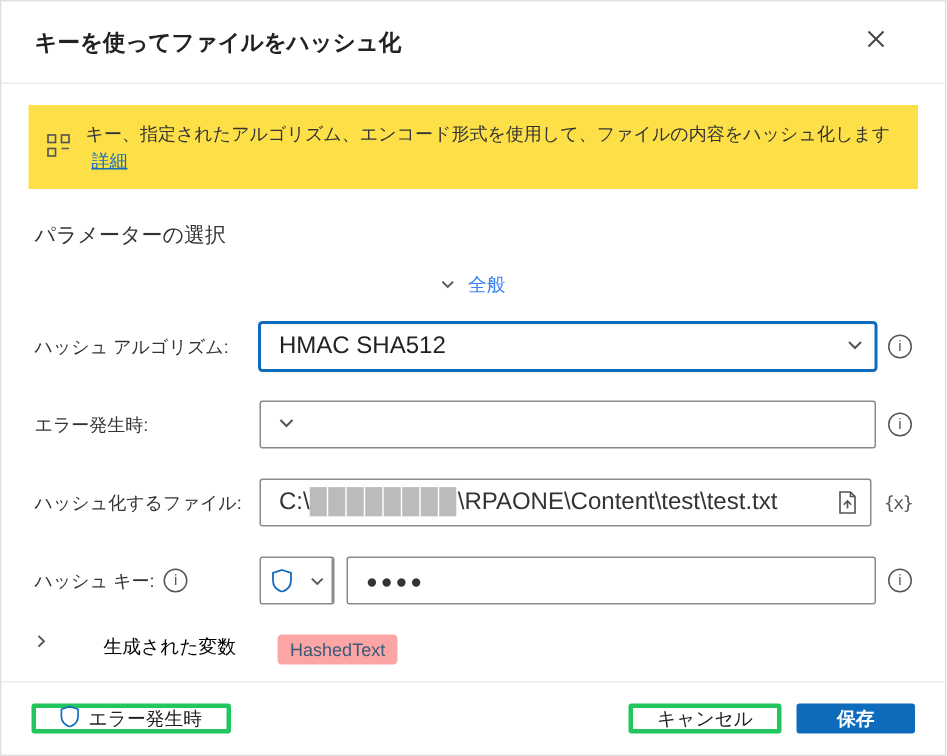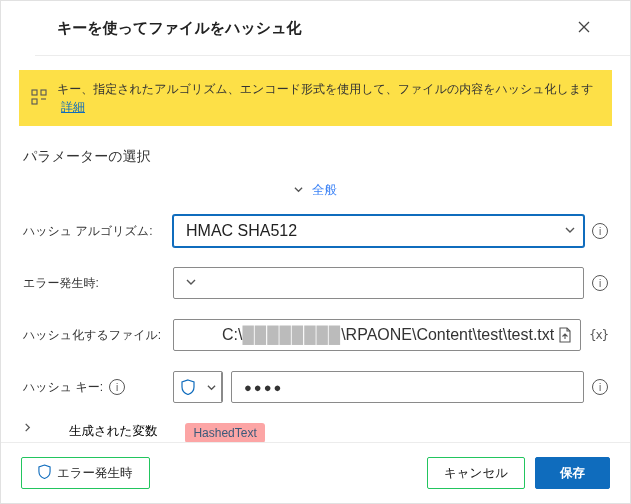--- a/index.html
+++ b/index.html
@@ -17,21 +17,20 @@
     border: 1px solid #e1e1e1;
     display: flex;
     flex-direction: column;
   }
   .header {
     display: flex;
     align-items: center;
     justify-content: space-between;
     padding: 14px 36px 14px 22px;
     border-bottom: 1px solid #ececec;
-    margin-left: 34px;
   }
   .title {
     font-size: 15px;
     font-weight: 600;
     color: #222;
   }
   .close-x {
     font-size: 16px;
     color: #444;
     cursor: pointer;
@@ -119,21 +118,21 @@
     font-size: 16px;
     color: #222;
     background: #fff;
   }
   .select-box.active {
     border: 1px solid #0f6cbd;
     box-shadow: 0 0 0 1px #0f6cbd;
   }
   .select-val { flex: 1; }
   .select-arrow { color: #555; font-size: 11px; }
-  .text-box .text-val { flex: 1; color: #333; margin-left: 36px; }
+  .text-box .text-val { flex: 1; color: #333; }
   .blurred {
     color: #bbb;
     letter-spacing: 1px;
   }
   .path-tail { color: #333; }
   .field-icon {
     color: #555;
     font-size: 14px;
     cursor: pointer;
     display: inline-flex;
@@ -208,23 +207,23 @@
     font-size: 12px;
   }
   .footer {
     border-top: 1px solid #ececec;
     padding: 14px 20px;
     display: flex;
     align-items: center;
     gap: 10px;
   }
   .btn {
-    height: 32px;
+    height: 20px;
     padding: 0 16px;
-    border: 1px solid #22c55e;
+    border: 3px solid #22c55e;
     background: #fff;
     border-radius: 2px;
     font-size: 12.5px;
     color: #222;
     display: inline-flex;
     align-items: center;
     gap: 6px;
     cursor: pointer;
     font-family: inherit;
   }

